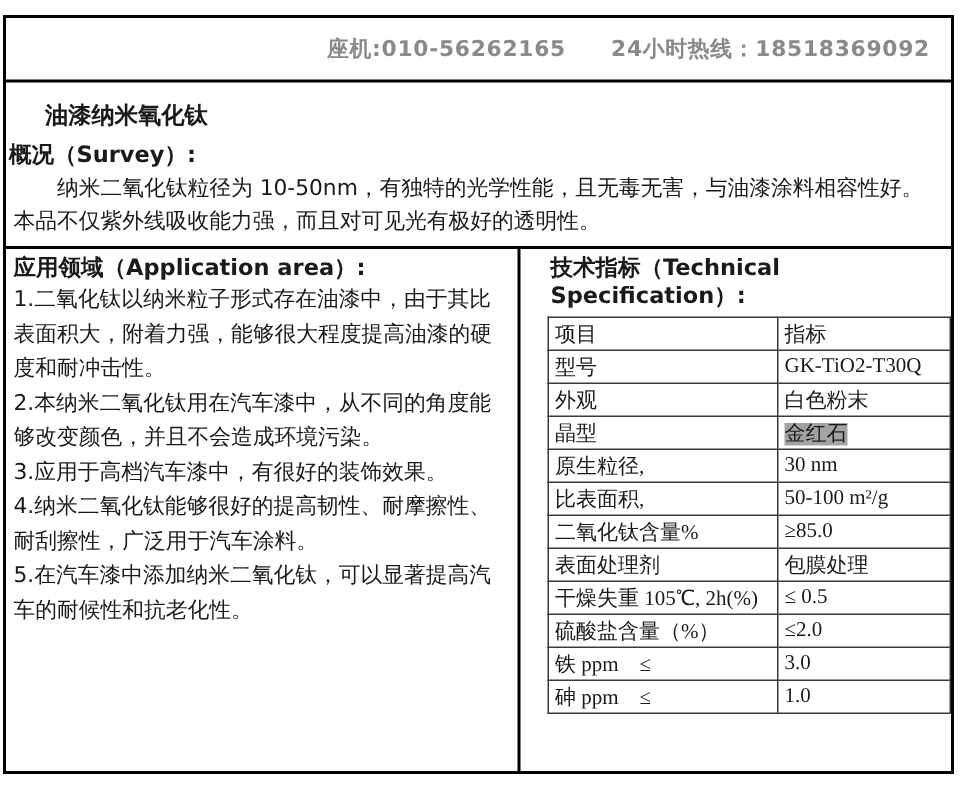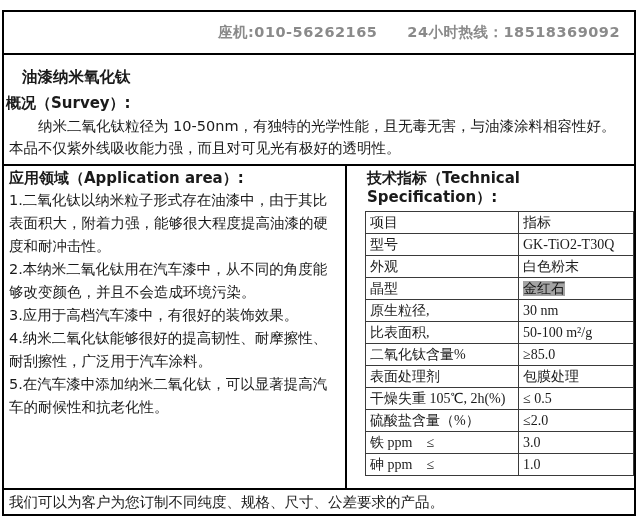--- a/index.html
+++ b/index.html
@@ -13,21 +13,21 @@
     border:2px solid #000;box-sizing:border-box;
     display:flex;flex-direction:column;
   }
   .contact-bar{
     height:43px;flex:0 0 43px;border-bottom:2px solid #000;
     display:flex;align-items:center;justify-content:flex-end;
     padding-right:14px;gap:30px;box-sizing:border-box;
     color:#8a8a8a;font-weight:bold;font-size:14.5px;letter-spacing:.5px;
   }
   .doc-title{
-    font-weight:bold;font-size:15.5px;padding:12px 4px 0 18px;line-height:20px;
+    font-weight:bold;font-size:15.5px;padding:12px 4px 0 2px;line-height:20px;margin-left:24px;
   }
   .sec-heading{
     font-weight:bold;font-size:15px;padding:7px 4px 0 2px;line-height:19px;
   }
   .survey-text{
     font-size:14.5px;line-height:22px;padding:2px 8px 5px 5px;
     text-indent:2em;
   }
   .columns{
     flex:1;display:flex;border-top:2px solid #000;min-height:0;box-sizing:border-box;justify-content:space-between;
@@ -135,16 +135,15 @@
           <tr>
             <td class="c1">砷 ppm　≤</td>
             <td class="c2">1.0</td>
           </tr>
         </tbody>
           </table>
       </div>
 
     </div>
 
-    <div class="footer-bar">我们可以为客户为您订制不同纯度、规格、尺寸、公差要求的产品。</div>
 
   </div>
 </div>
 
 </body></html>

